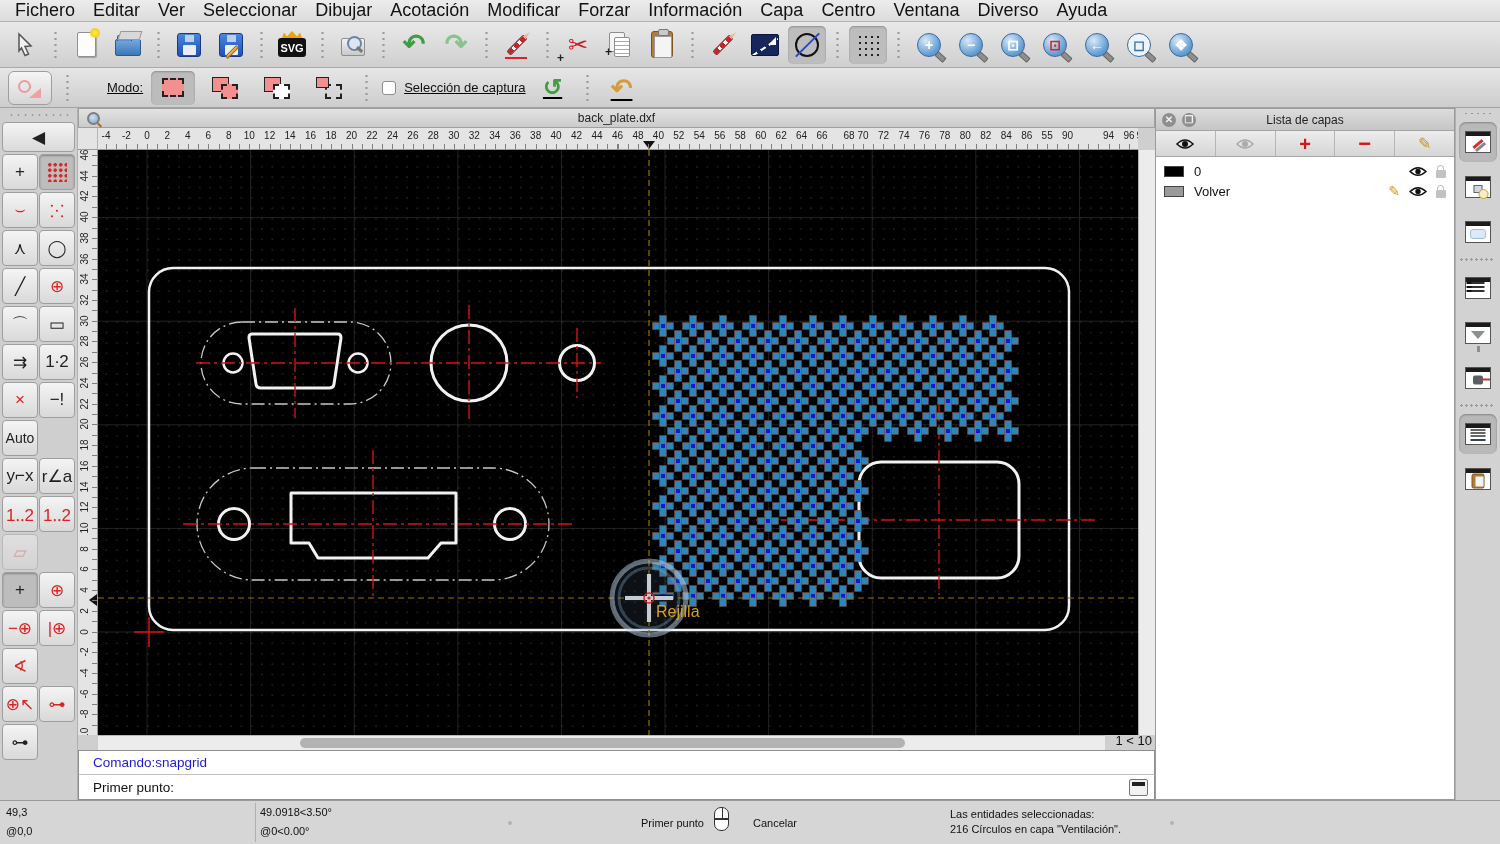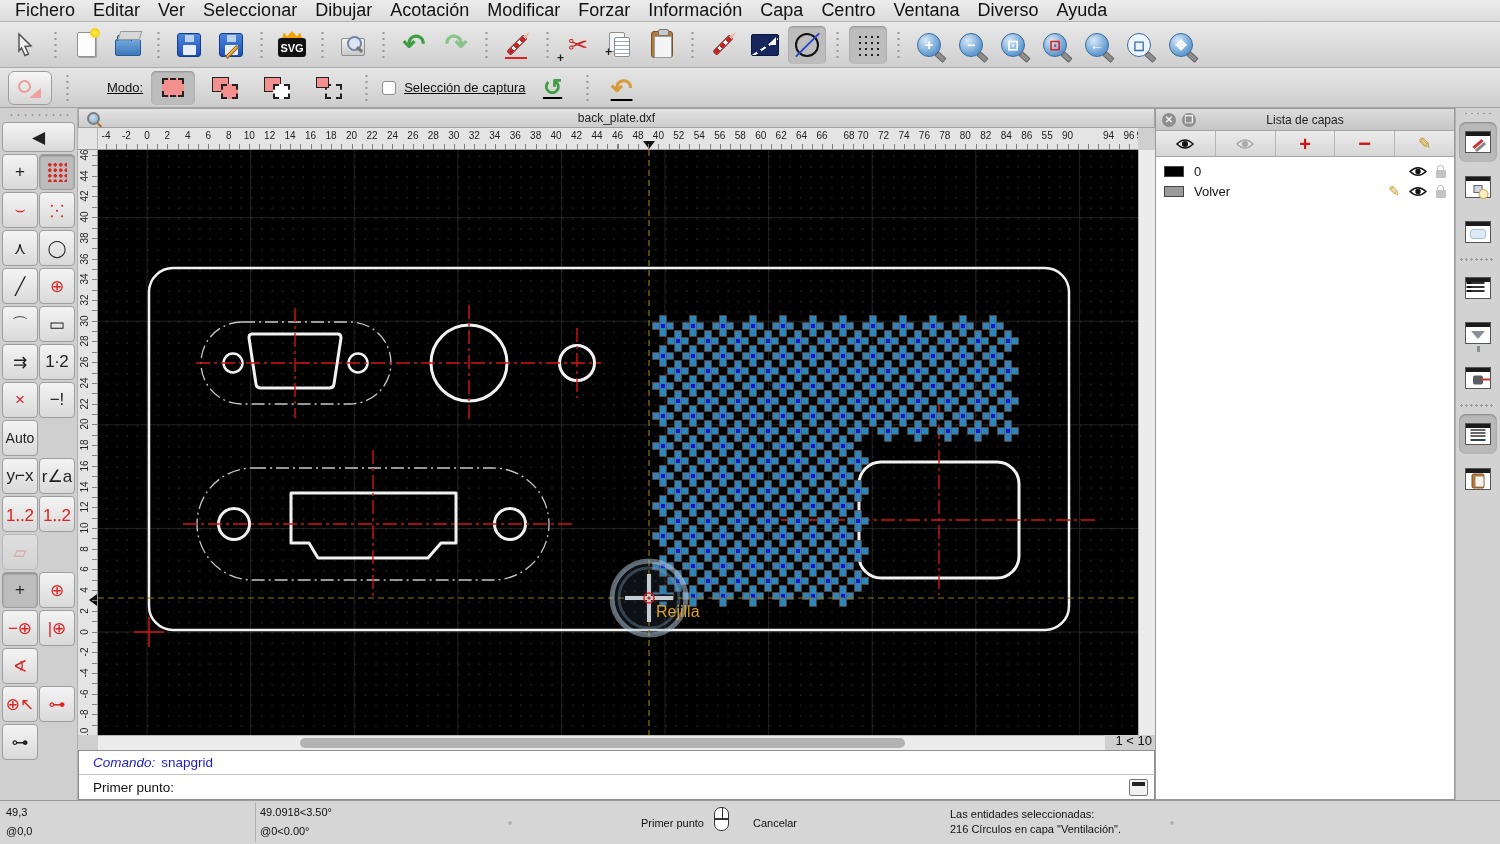--- a/index.html
+++ b/index.html
@@ -164,21 +164,21 @@
     border-top:1px solid #b8b8b8; }
   #h-scroll .thumb { position:absolute; left:202px; top:2px; width:605px; height:10px;
     background:#b3b3b3; border-radius:5px; }
   #zoom-indicator { position:absolute; left:1100px; top:733px; width:52px; height:16px;
     font-size:13px; color:#111; text-align:right; }
 
   
   #cmd-row1 { position:absolute; left:78px; top:750px; width:1077px; height:25px; background:#fff;
     border:1px solid #8f8f8f; border-bottom:1px solid #c2c2c2; display:flex; align-items:center;
     padding-left:14px; font-size:13.5px; color:#1c1ccd; }
-  #cmd-row1 .lbl { font-style:italic; margin-right:6px; }
+  #cmd-row1 .lbl { }
   #cmd-row2 { position:absolute; left:78px; top:775px; width:1077px; height:25px; background:#fff;
     border:1px solid #8f8f8f; border-top:none; display:flex; align-items:center; padding-left:14px; }
   #cmd-row2 .plbl { font-size:13.5px; color:#111; margin-right:8px; white-space:nowrap; }
   #cmd-input { flex:1; border:none; outline:none; font-size:13px; font-family:"Liberation Sans",sans-serif; }
   #cmd-detach { width:19px; height:17px; margin-right:6px; background:#f2f2f2; border:1px solid #777;
     border-radius:2px; position:relative; }
   #cmd-detach::before { content:""; position:absolute; left:2px; top:2px; right:2px; height:4px; background:#222; }
 
   
   #layer-panel { position:absolute; left:1155px; top:108px; width:300px; height:692px;

